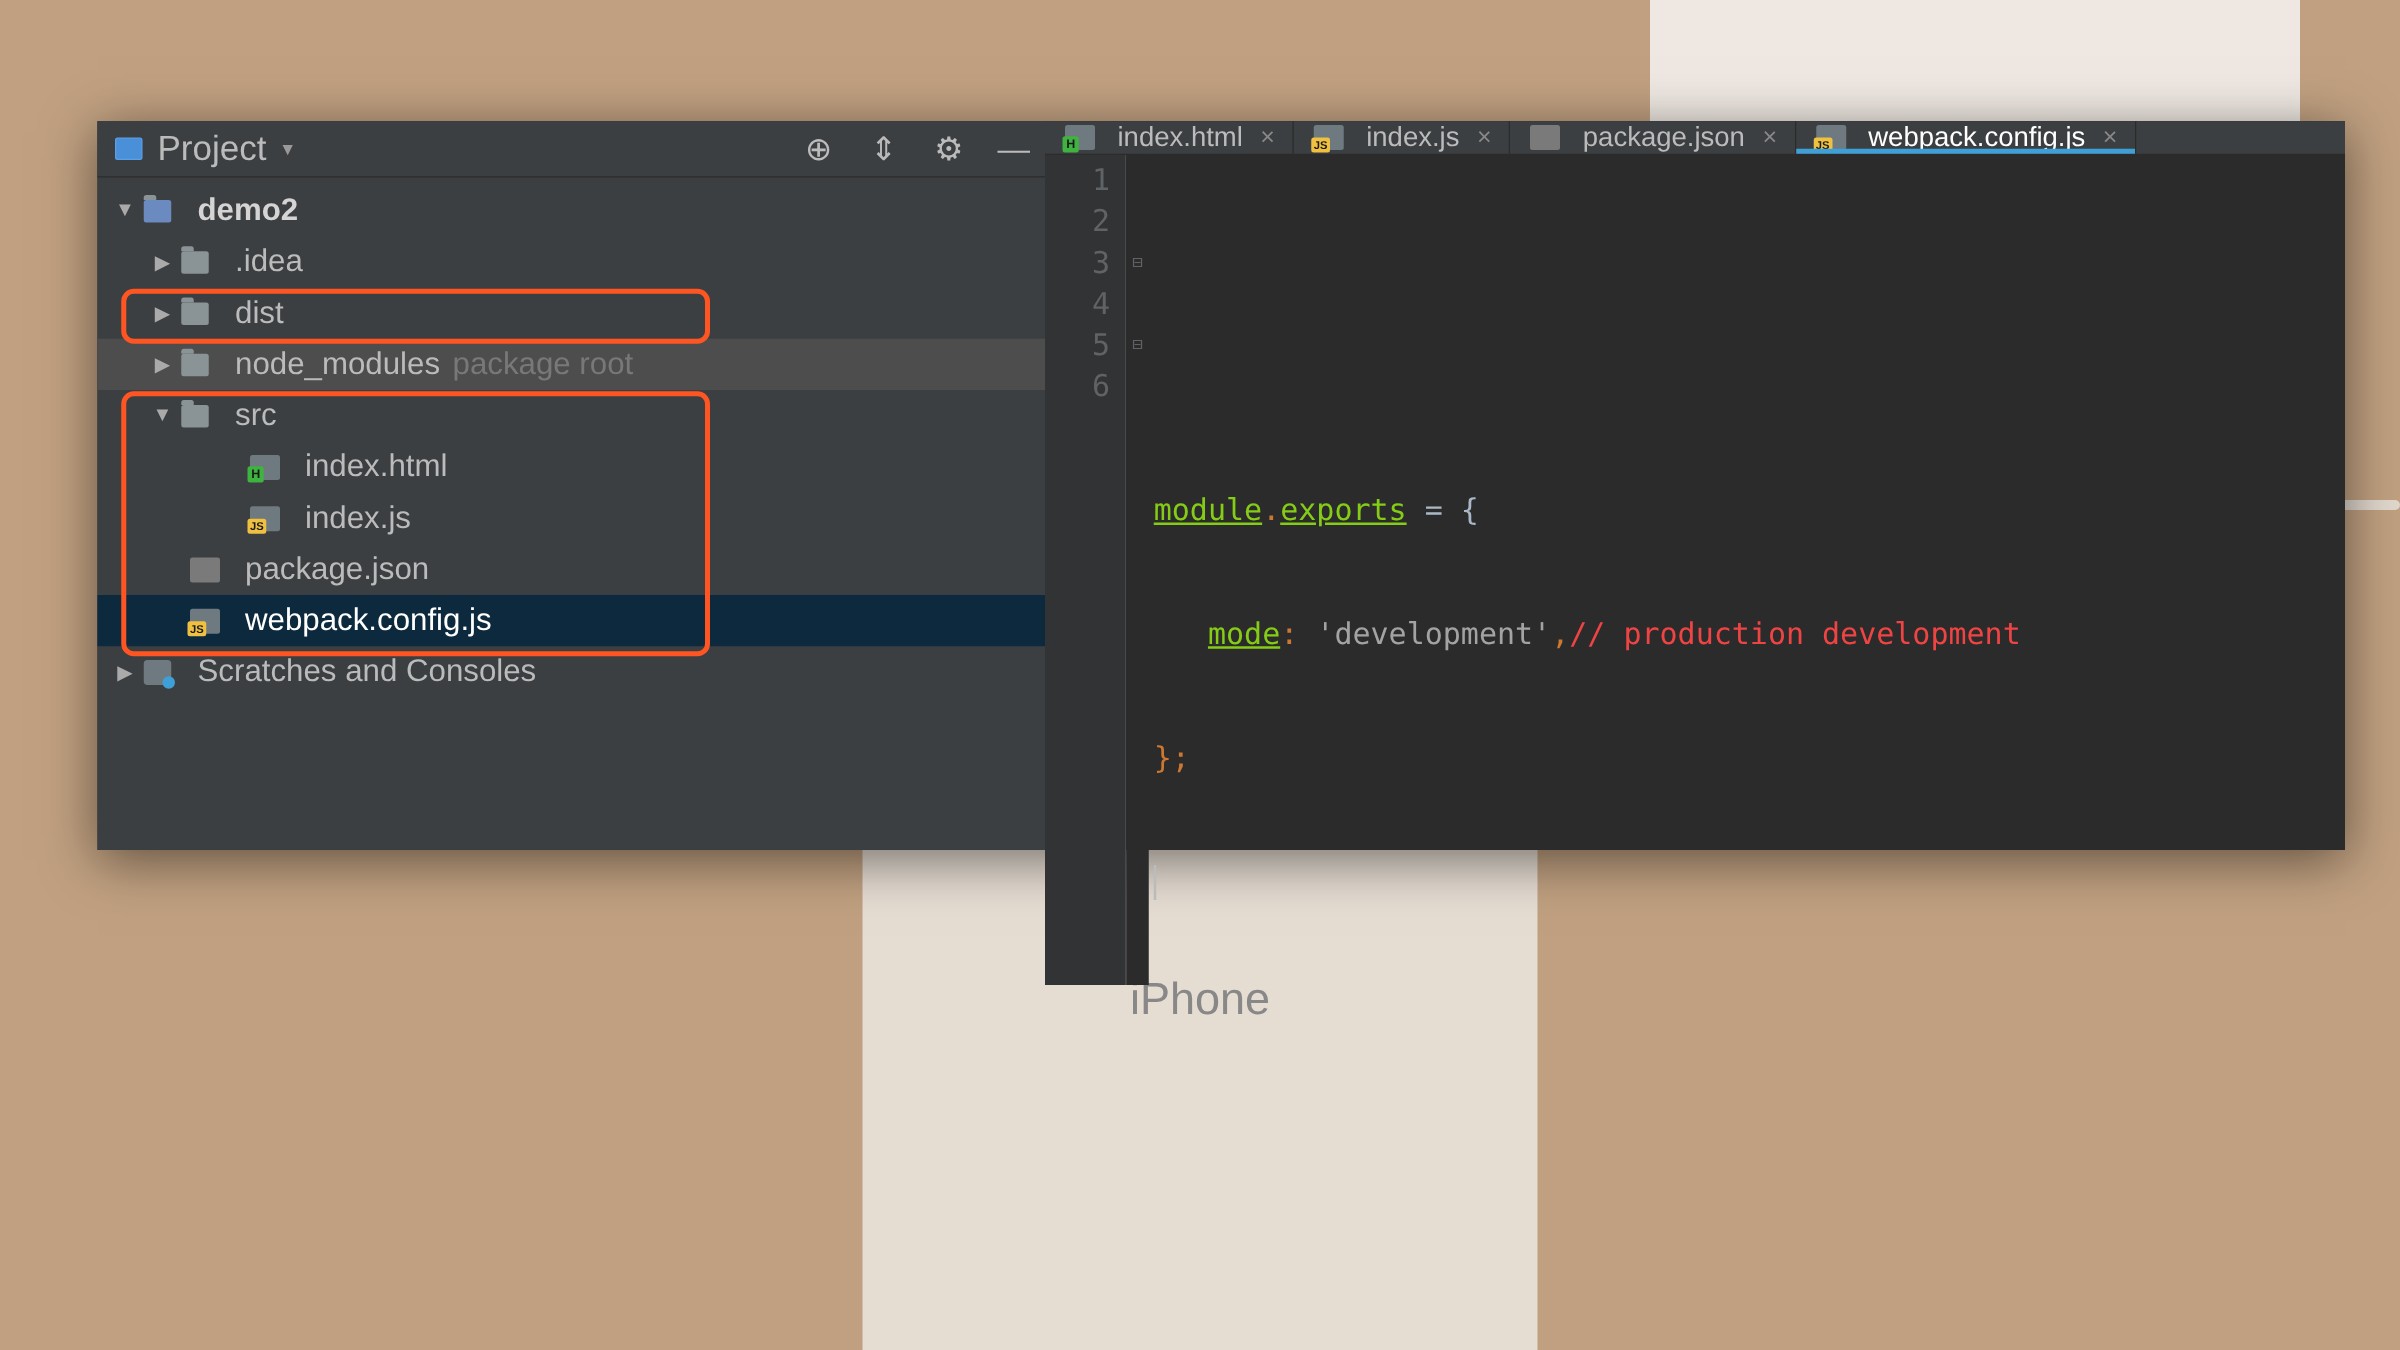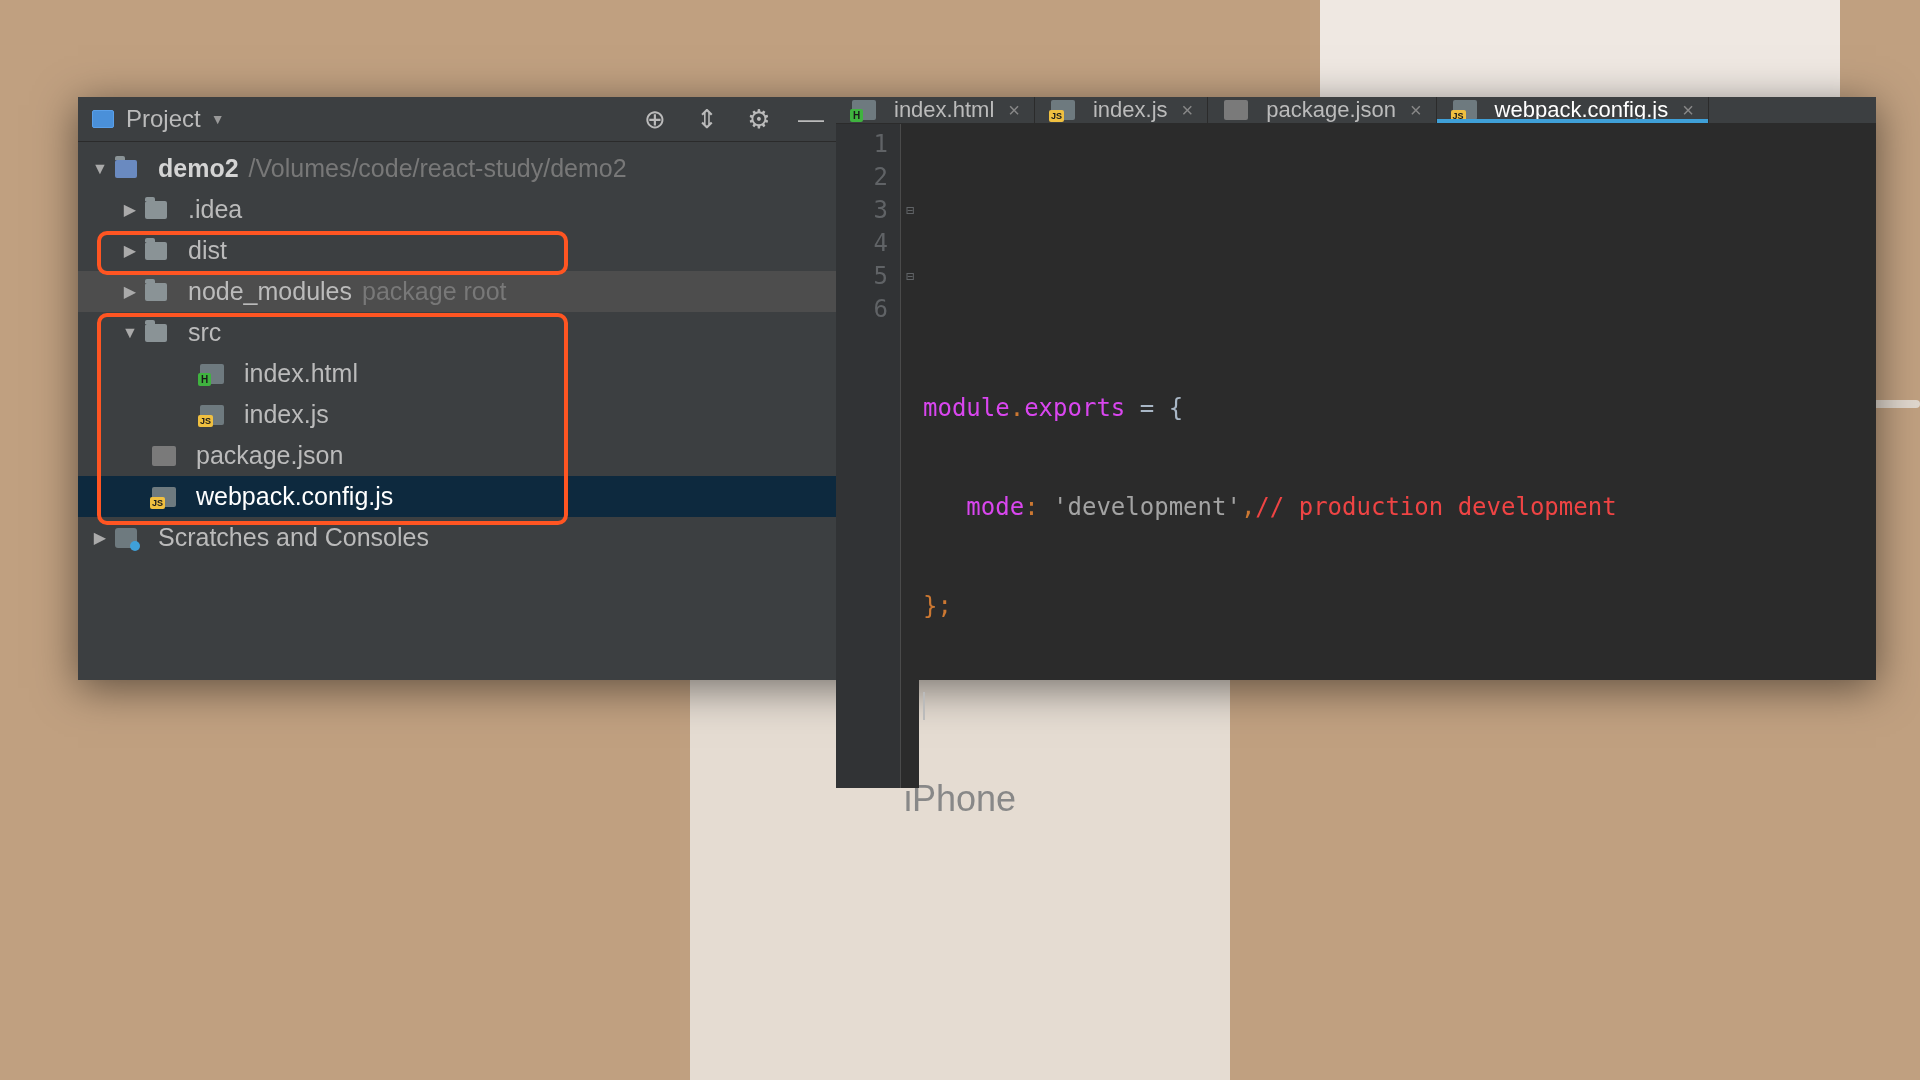--- a/index.html
+++ b/index.html
@@ -91,21 +91,21 @@
   gap: 10px;
 }
 .panel-header-right {
   margin-left: auto;
   display: flex;
   align-items: center;
   gap: 26px;
 }
 .panel-title {
   color: #bbb;
-  font-size: 24px;
+  font-size: 28px;
   font-weight: 400;
 }
 .dropdown-arrow {
   color: #999;
   font-size: 14px;
 }
 .toolbar-icon {
   color: #bbb;
   font-size: 26px;
   width: 26px;
@@ -327,21 +327,21 @@
 }
 .gutter-mark div { height:33px; text-align:center; font-size:14px; }
 .code {
   flex: 1;
   padding-top: 4px;
   padding-left: 4px;
   color: #a9b7c6;
   white-space: pre;
 }
 .code div { height: 33px; }
-.kw { color: #d946ef; }
+.kw { color: #84cc16; text-decoration: underline; }
 .op { color: #cc7832; }
 .str { color: #a3a3a3; }
 .cmt { color: #ef4444; }
 .cursor {
   display: inline-block;
   width: 2px;
   height: 28px;
   background: #bbb;
   vertical-align: middle;
 }
@@ -376,21 +376,20 @@
     <div class="tree" style="position:relative;">
       <div class="highlight-box hl1"></div>
       <div class="highlight-box hl2"></div>
 
       <div class="tree-row tree-indent-0">
         <span class="tree-arrow">▼</span>
         <span class="tree-icon">
             <span class="folder-icon" style="background:#6a8ac0;"></span>
           </span>
         <span class="tree-label bold">demo2</span>
-        <span class="tree-subpath">/Volumes/code/react-study/demo2</span>
       </div>
 
       <div class="tree-row tree-indent-1">
         <span class="tree-arrow">▶</span>
         <span class="tree-icon">
             <span class="folder-icon"></span>
           </span>
         <span class="tree-label">.idea</span>
       </div>
 

